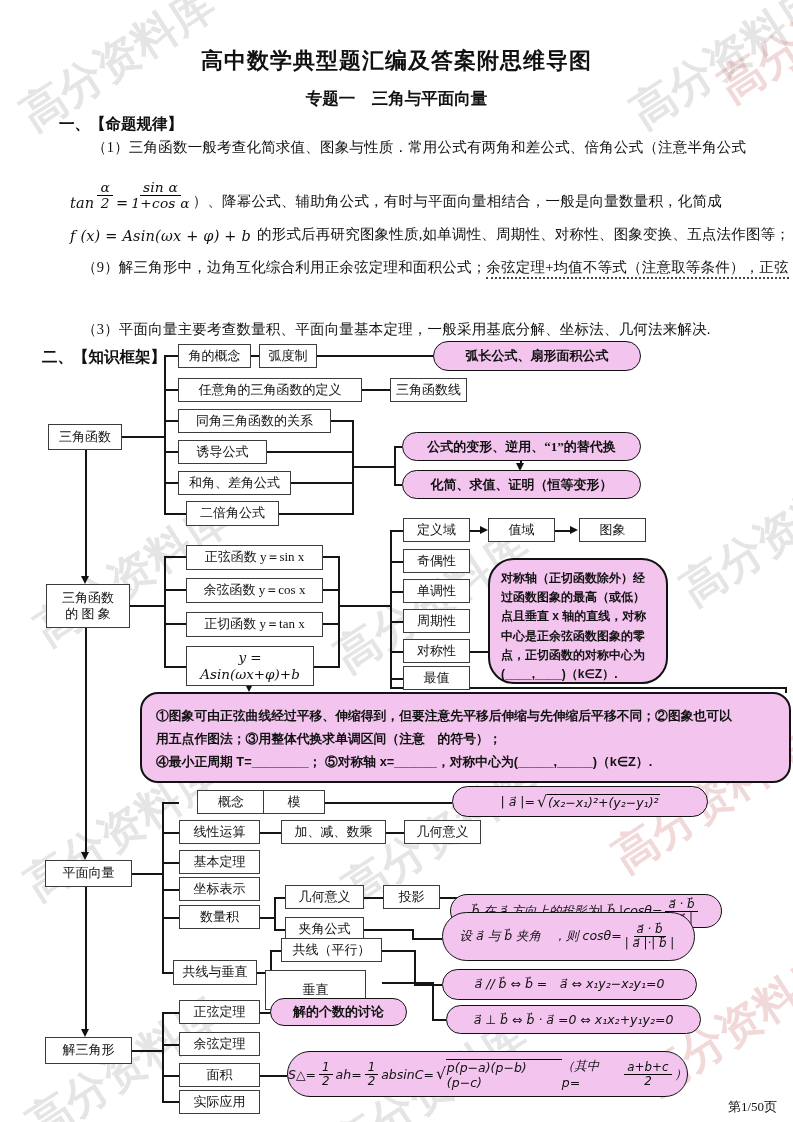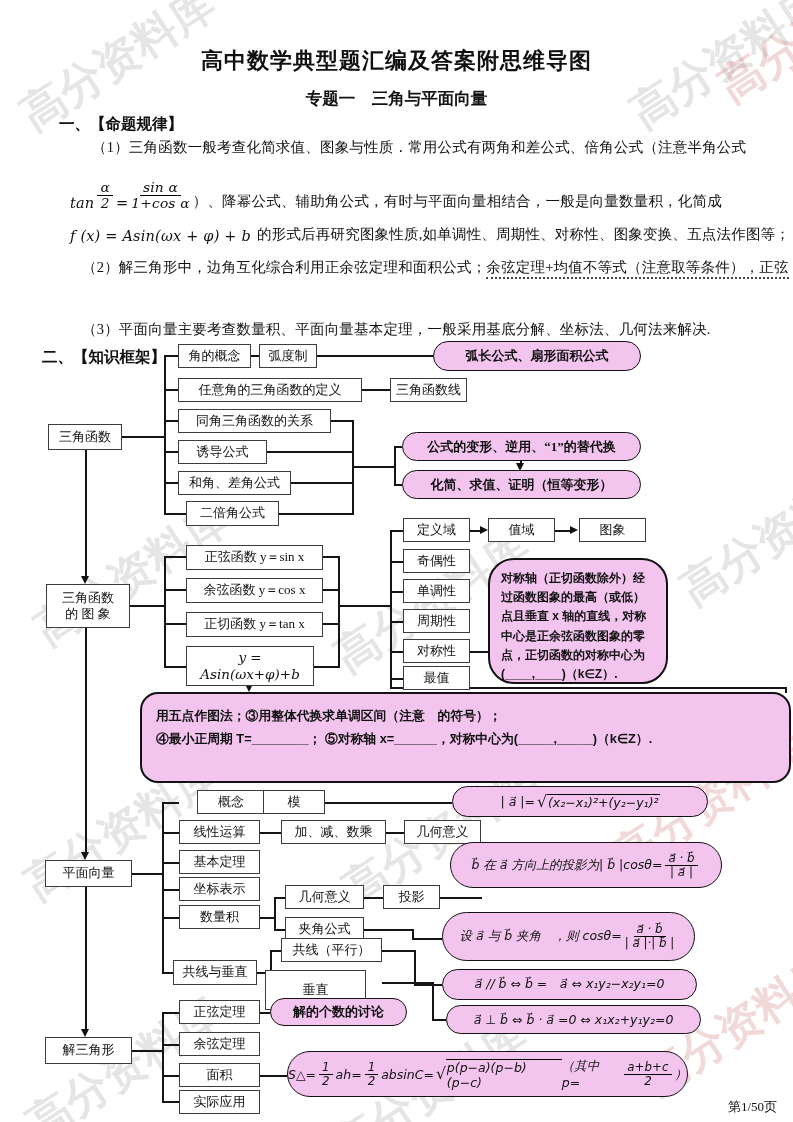--- a/index.html
+++ b/index.html
@@ -75,21 +75,21 @@
         <span class="fn">sin α</span>
         <span>1+cos α</span>
       </span>
     <span>）、降幂公式、辅助角公式，有时与平面向量相结合，一般是向量数量积，化简成</span>
   </div>
   <div class="txt flexrow" style="left:70px;top:214px;height:30px">
     <span class="math" style="margin-right:6px">f (x) = Asin(ωx + φ) + b</span>
     <span>的形式后再研究图象性质,如单调性、周期性、对称性、图象变换、五点法作图等；</span>
   </div>
   <div class="txt" style="left:82px;top:258px">
-    <span>（2）解三角形中，边角互化综合利用正余弦定理和面积公式；</span><span class="em-dot">余弦定理+均值不等式（注意取等条件），正弦</span>
+    <span>（9）解三角形中，边角互化综合利用正余弦定理和面积公式；</span><span class="em-dot">余弦定理+均值不等式（注意取等条件），正弦</span>
   </div>
   <div class="txt" style="left:82px;top:320px">（3）平面向量主要考查数量积、平面向量基本定理，一般采用基底分解、坐标法、几何法来解决.</div>
 
   <div class="h1" style="left:42px;top:347px">二、【知识框架】</div>
 
   <div class="ln" style="left:122px;top:436px;width:42px;height:2px"></div>
   <div class="ln" style="left:164px;top:355px;width:2px;height:160px"></div>
   <div class="ln" style="left:166px;top:355px;width:12px;height:2px"></div>
   <div class="ln" style="left:164px;top:389px;width:14px;height:2px"></div>
   <div class="ln" style="left:164px;top:420px;width:14px;height:2px"></div>
@@ -211,20 +211,21 @@
   <div class="node" style="left:403px;top:518px;width:67px;height:24px">定义域</div>
   <div class="node" style="left:488px;top:518px;width:67px;height:24px">值域</div>
   <div class="node" style="left:579px;top:518px;width:67px;height:24px">图象</div>
   <div class="node" style="left:403px;top:549px;width:67px;height:24px">奇偶性</div>
   <div class="node" style="left:403px;top:579px;width:67px;height:24px">单调性</div>
   <div class="node" style="left:403px;top:609px;width:67px;height:24px">周期性</div>
   <div class="node" style="left:403px;top:639px;width:67px;height:24px">对称性</div>
   <div class="node" style="left:403px;top:666px;width:67px;height:24px">最值</div>
   <div class="callout" style="left:488px;top:558px;width:180px;height:126px;border-radius:26px;padding:9px 11px;font-size:12px;line-height:1.6">对称轴（正切函数除外）经过函数图象的最高（或低）点且垂直 x 轴的直线，对称中心是正余弦函数图象的零点，正切函数的对称中心为(____,____)（k∈Z）.</div>
   <div class="callout" style="left:140px;top:692px;width:651px;height:91px;border-radius:18px;padding:10px 14px;font-size:12.8px;line-height:1.8">
+    <span style="display:block">①图象可由正弦曲线经过平移、伸缩得到，但要注意先平移后伸缩与先伸缩后平移不同；②图象也可以</span>
     <span style="display:block">用五点作图法；③用整体代换求单调区间（注意　的符号）；</span>
     <span style="display:block">④最小正周期 T=________；  ⑤对称轴 x=______，对称中心为(_____,_____)（k∈Z）.</span>
   </div>
 
   <div class="node" style="left:45px;top:860px;width:87px;height:27px">平面向量</div>
   <div class="node" style="left:197px;top:790px;width:68px;height:24px">概念</div>
   <div class="node" style="left:263px;top:790px;width:62px;height:24px">模</div>
   <div class="node" style="left:179px;top:820px;width:81px;height:24px">线性运算</div>
   <div class="node" style="left:281px;top:820px;width:105px;height:24px">加、减、数乘</div>
   <div class="node" style="left:404px;top:820px;width:77px;height:24px">几何意义</div>
@@ -236,21 +237,21 @@
   <div class="node" style="left:285px;top:917px;width:79px;height:24px">夹角公式</div>
   <div class="node" style="left:173px;top:960px;width:84px;height:25px">共线与垂直</div>
   <div class="node" style="left:281px;top:938px;width:101px;height:24px">共线（平行）</div>
   <div class="node" style="left:265px;top:970px;width:101px;height:40px">垂直</div>
 
   <div class="pill fx" style="left:452px;top:786px;width:256px;height:31px">
     <span>| a⃗ |=</span>
     <span class="sqrtsym">√</span>
     <span class="rad">(x₂−x₁)²+(y₂−y₁)²</span>
   </div>
-  <div class="pill fx" style="left:450px;top:842px;width:272px;height:46px">
+  <div class="pill fx" style="left:450px;top:894px;width:272px;height:34px">
     <span>b⃗ 在 a⃗ 方向上的投影为| b⃗ |cosθ=</span>
     <span class="frac">
         <span class="fn">a⃗ · b⃗</span>
         <span>| a⃗ |</span>
       </span>
   </div>
   <div class="pill fx" style="left:442px;top:912px;width:253px;height:49px">
     <span>设 a⃗ 与 b⃗ 夹角　，则 cosθ=</span>
     <span class="frac">
         <span class="fn">a⃗ · b⃗</span>

